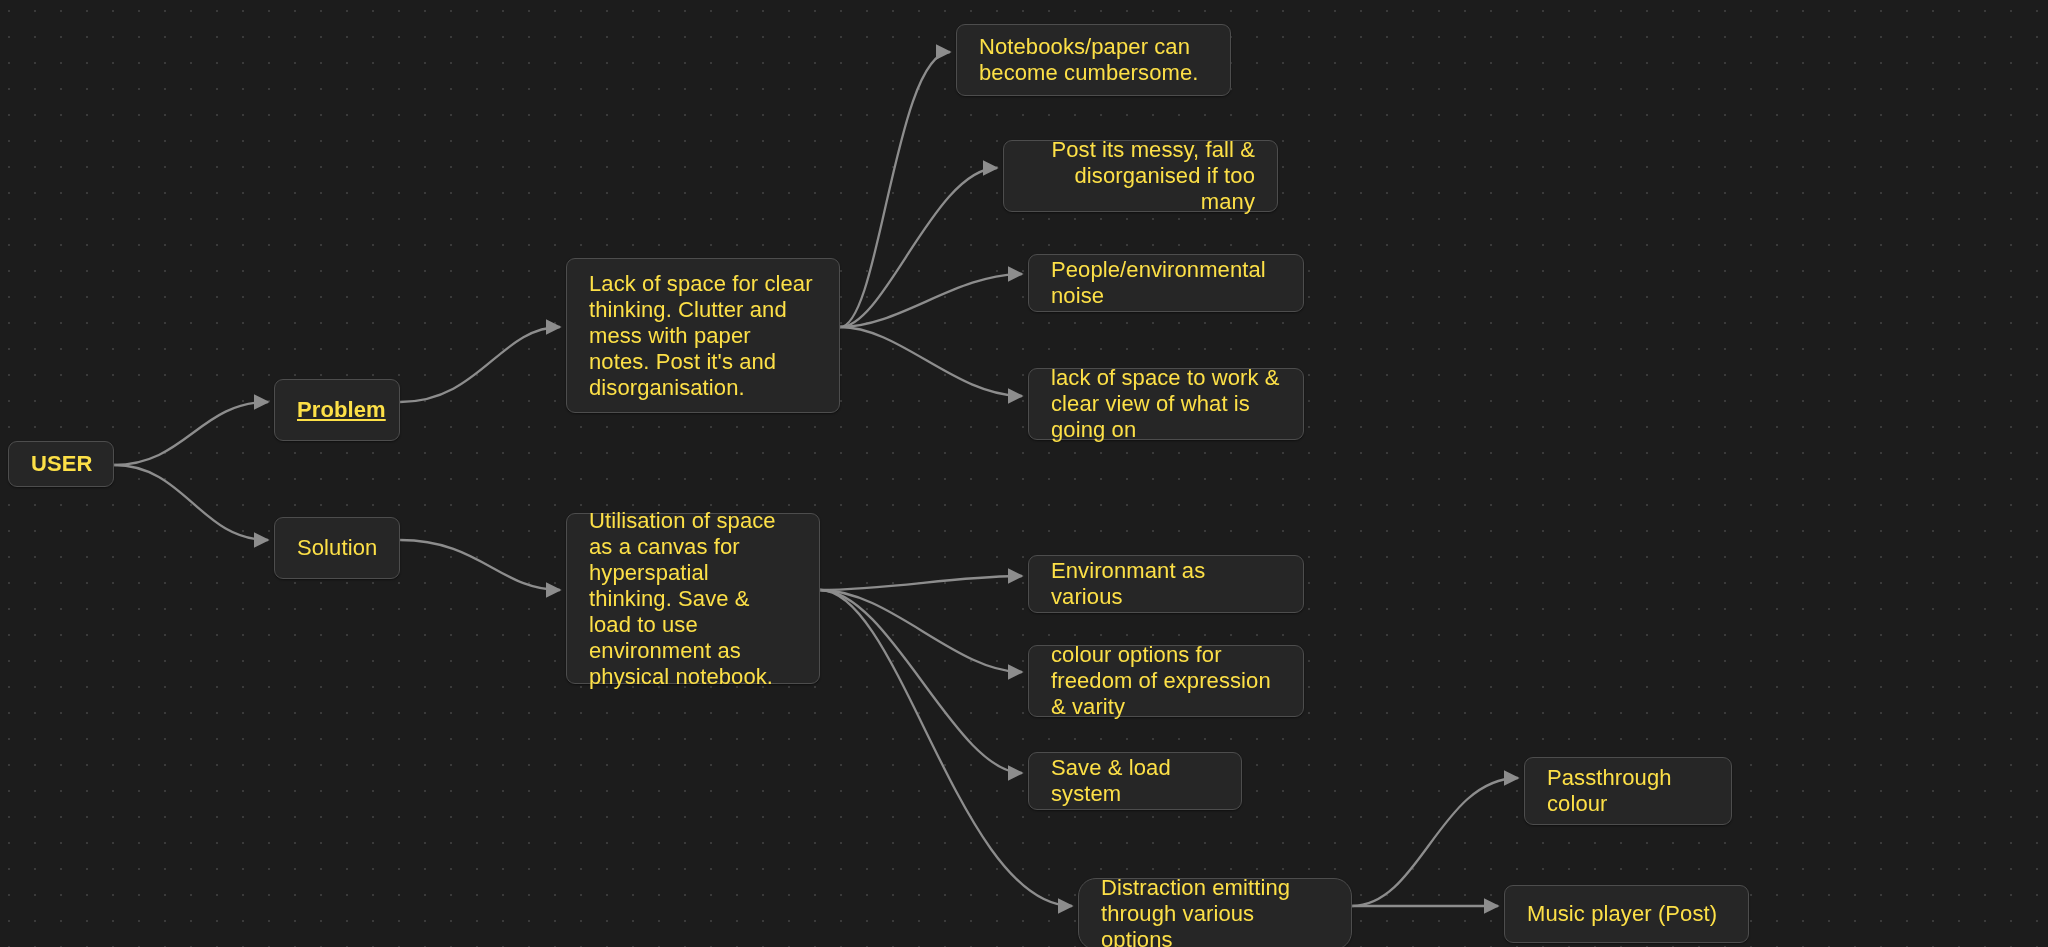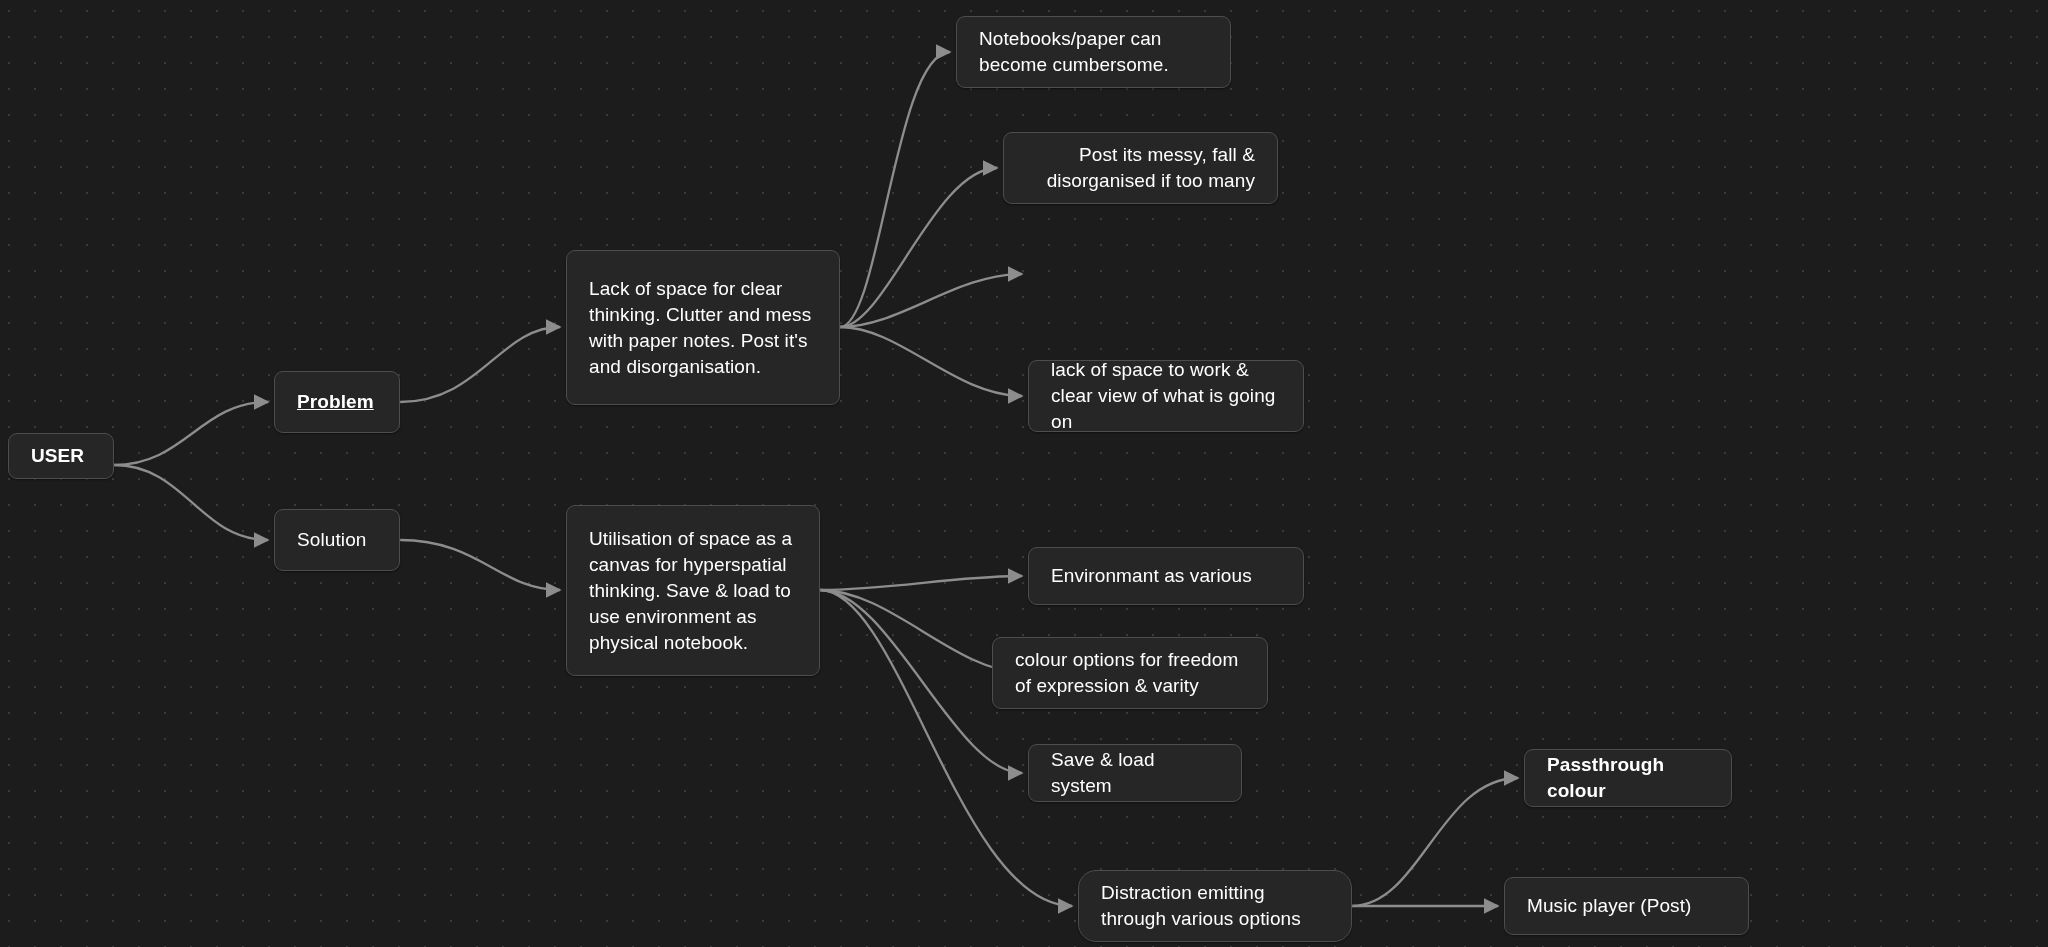--- a/index.html
+++ b/index.html
@@ -27,28 +27,29 @@
     width: 2048px;
     height: 947px;
     pointer-events: none;
   }
   .node {
     position: absolute;
     box-sizing: border-box;
     background: #262626;
     border: 1px solid #4d4d4d;
     border-radius: 9px;
-    color: #ffffff;
-    font-size: 19px;
+    color: #fde047;
+    font-size: 22px;
     line-height: 26px;
     letter-spacing: 0.1px;
     display: flex;
     align-items: center;
     padding: 0 22px;
     box-shadow: 0 1px 2px rgba(0,0,0,0.45);
+    margin-top: 8px;
   }
   .node .txt {
     display: block;
     white-space: pre-line;
   }
   .node.bold {
     font-weight: bold;
   }
 </style>
 </head>
@@ -108,42 +109,45 @@
   </div>
 
   <div class="node" style="left:956px; top:16px; width:275px; height:72px;">
     <span class="txt">Notebooks/paper can become cumbersome.</span>
   </div>
 
   <div class="node" style="left:1003px; top:132px; width:275px; height:72px;text-align:right;">
     <span class="txt">Post its messy, fall &amp; disorganised if too many</span>
   </div>
 
+  <div class="node" style="left:1028px; top:246px; width:276px; height:58px;">
+    <span class="txt">People/environmental noise</span>
+  </div>
 
   <div class="node" style="left:1028px; top:360px; width:276px; height:72px;">
     <span class="txt">lack of space to work &amp; clear view of what is going on</span>
   </div>
 
   <div class="node" style="left:1028px; top:547px; width:276px; height:58px;">
     <span class="txt">Environmant as various</span>
   </div>
 
-  <div class="node" style="left:992px; top:637px; width:276px; height:72px;">
+  <div class="node" style="left:1028px; top:637px; width:276px; height:72px;">
     <span class="txt">colour options for freedom of expression &amp; varity</span>
   </div>
 
   <div class="node" style="left:1028px; top:744px; width:214px; height:58px;">
     <span class="txt">Save &amp; load system</span>
   </div>
 
   <div class="node" style="left:1078px; top:870px; width:274px; height:72px;border-radius:18px;">
     <span class="txt">Distraction emitting through various options</span>
   </div>
 
-  <div class="node" style="left:1524px; top:749px; width:208px; height:58px;font-weight:bold;">
+  <div class="node" style="left:1524px; top:749px; width:208px; height:68px;">
     <span class="txt">Passthrough colour</span>
   </div>
 
   <div class="node" style="left:1504px; top:877px; width:245px; height:58px;">
     <span class="txt">Music player (Post)</span>
   </div>
 
 </div>
 
 </body></html>

